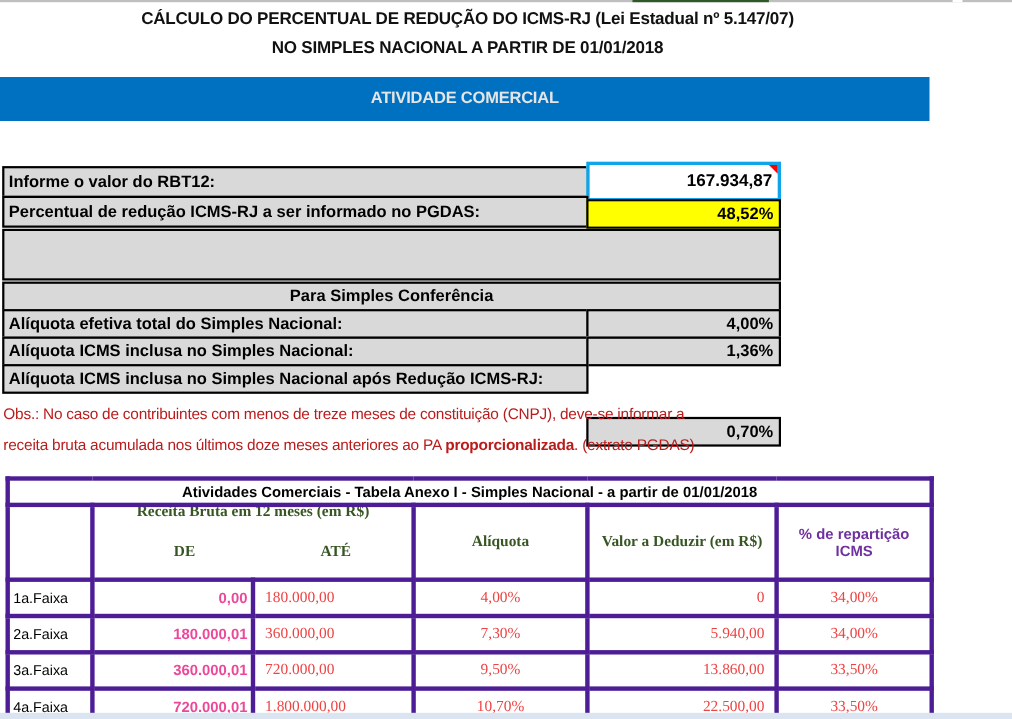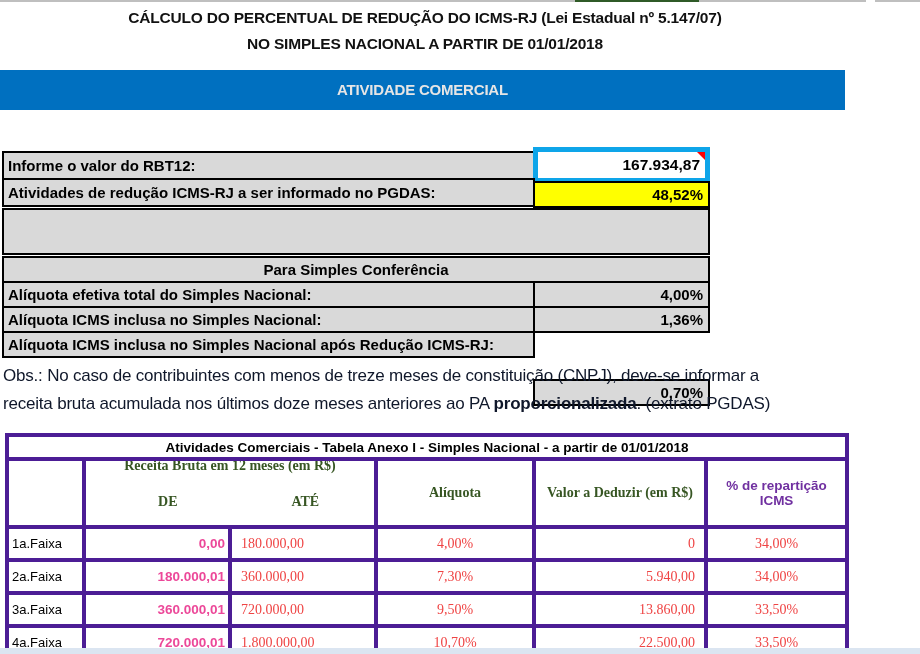--- a/index.html
+++ b/index.html
@@ -20,37 +20,37 @@
   
   .banner { position:absolute; top:70px; left:0; width:845px; height:40px; background:#0070c0;
     color:#e5e5e5; font-weight:bold; font-size:15px; text-align:center; line-height:40px; letter-spacing:-0.2px; }
 
   
   .calc { position:absolute; top:147px; left:2px; width:708px; height:216px;text-align:center; }
   .cell { position:absolute; background:#d9d9d9; border:2px solid #000; font-size:15px; font-weight:bold; color:#000; }
   .cell.label { padding-left:4px; display:flex; align-items:center; }
   .cell.value { display:flex; align-items:center; justify-content:flex-end; padding-right:5px; }
   .rbt-label   { left:0; top:4px;  width:533px; height:29px; }
-  .rbt-value   { left:531px; top:0; width:177px; height:36px; background:#fff; border:5px solid #0ea5e9; font-size:15.5px; }
+  .rbt-value   { left:531px; top:0; width:177px; height:36px; background:#fff; border:3px solid #0ea5e9; font-size:15.5px; }
   .rbt-corner  { position:absolute; top:0; right:0; width:0; height:0;
                  border-top:8px solid #fe0000; border-left:8px solid transparent; }
   .pgdas-label { left:0; top:31px; width:533px; height:29px; }
   .pgdas-value { left:531px; top:34px; width:177px; height:27px; background:#ffff00; }
   .spacer      { left:0; top:61px; width:708px; height:47px; }
   .conf-head   { left:0; top:109px; width:708px; height:27px; display:flex; align-items:center; justify-content:center; }
   .conf-l0 { left:0; top:134px; width:533px; height:27px; }
   .conf-v0 { left:531px; top:134px; width:177px; height:27px; }
   .conf-l1 { left:0; top:159px; width:533px; height:27px; }
   .conf-v1 { left:531px; top:159px; width:177px; height:27px; }
   .conf-l2 { left:0; top:184px; width:533px; height:27px; }
   .conf-v2 { left:531px; top:184px; width:177px; height:27px;margin-top:48px; }
 
   
-  .note { position:absolute; top:362px; left:3px; width:880px; font-size:17px; line-height:28px;
-    color:#0f172a; letter-spacing:-0.2px; }
+  .note { position:absolute; top:362px; left:3px; width:880px; font-size:14px; line-height:28px;
+    color:#b91c1c; letter-spacing:-0.2px; }
   .note b { font-weight:bold; }
 
   
   table.anexo { position:absolute; top:433px; left:5px; width:840px; border-collapse:collapse;
     table-layout:fixed; }
   table.anexo td, table.anexo th { border:4px solid #4c1d95; overflow:hidden; white-space:nowrap; }
   .t-title { height:24px; text-align:center; font-weight:bold; font-size:13.5px; color:#000;
     font-family:"Liberation Sans", sans-serif; }
   .t-head { height:68px; vertical-align:middle; text-align:center;
     font-family:"Liberation Serif", serif; font-weight:bold; font-size:14px; color:#375623; }
@@ -85,21 +85,21 @@
 
   <div class="banner">ATIVIDADE COMERCIAL</div>
 
   <div class="calc">
     <div class="cell label rbt-label">Informe o valor do RBT12:</div>
     <div class="cell value rbt-value">
       <span>167.934,87</span>
       <span class="rbt-corner"></span>
     </div>
 
-    <div class="cell label pgdas-label">Atividades de redução ICMS-RJ a ser informado no PGDAS:</div>
+    <div class="cell label pgdas-label">Percentual de redução ICMS-RJ a ser informado no PGDAS:</div>
     <div class="cell value pgdas-value">48,52%</div>
 
     <div class="cell spacer"></div>
 
     <div class="cell conf-head">Para Simples Conferência</div>
 
     <div class="cell label conf-l0">Alíquota efetiva total do Simples Nacional:</div>
     <div class="cell value conf-v0">4,00%</div>
     <div class="cell label conf-l1">Alíquota ICMS inclusa no Simples Nacional:</div>
     <div class="cell value conf-v1">1,36%</div>

